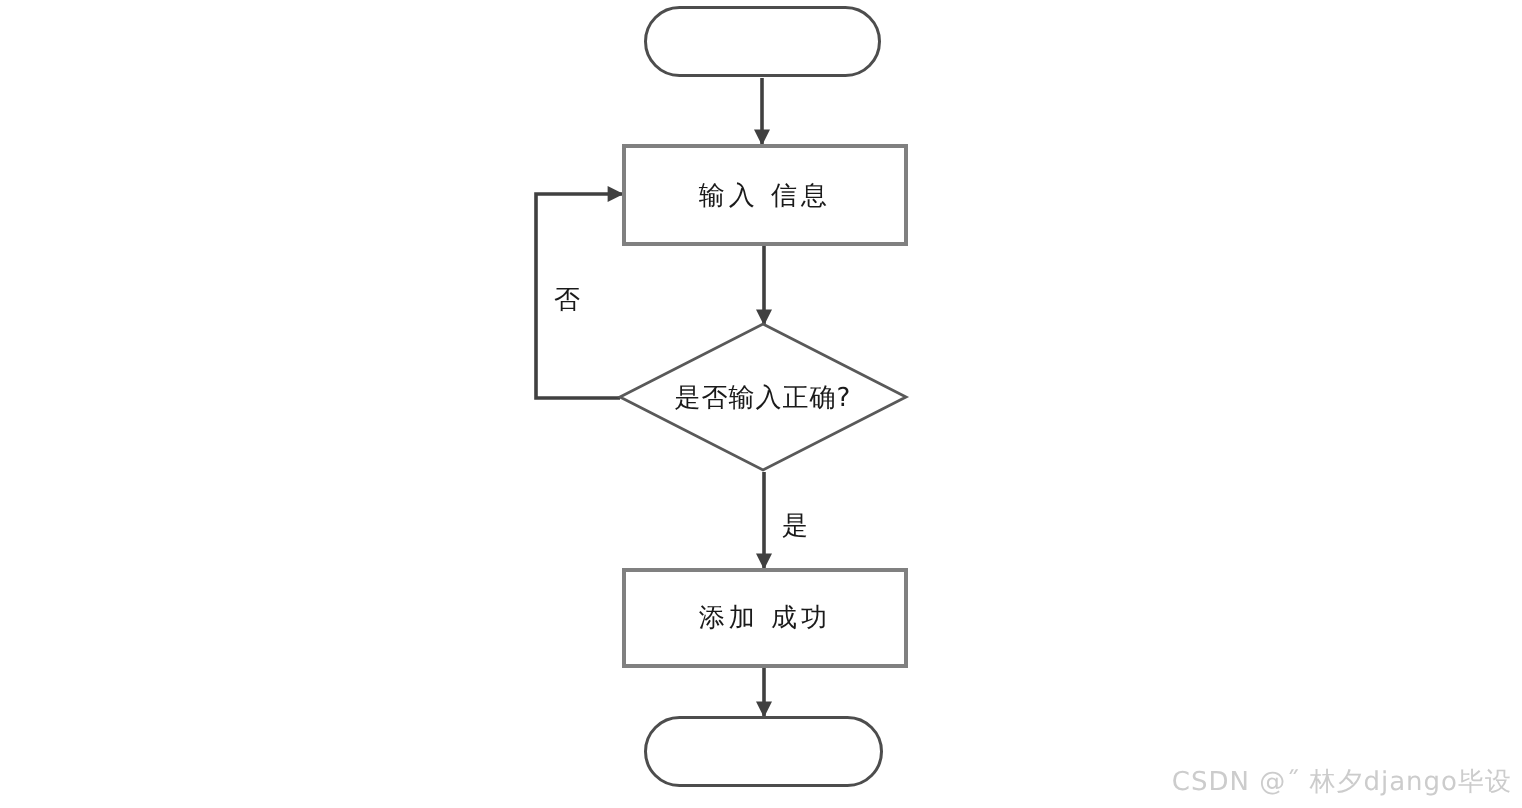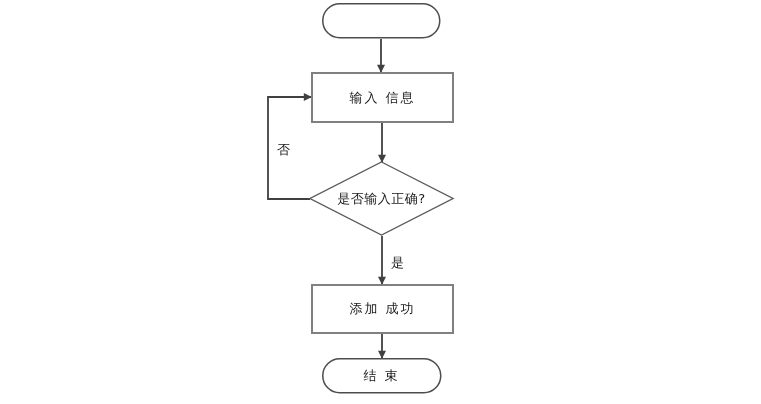--- a/index.html
+++ b/index.html
@@ -78,20 +78,20 @@
     <rect class="shape-terminator" x="322.75" y="358.75" width="118" height="34" rx="17" ry="17"></rect>
   </svg>
 
 
   <div class="node-label" style="left:312px; top:73px; width:141px; height:49px;border-radius:23px;">输入 信息</div>
 
   <div class="node-label decision-label" style="left:310px; top:162px; width:143px; height:73px;">是否输入正确?</div>
 
   <div class="node-label" style="left:312px; top:285px; width:141px; height:48px;">添加 成功</div>
 
-  <div class="node-label" style="left:322px; top:358px; width:119px; height:35px;">结 束</div>
 
   <div class="edge-label" style="left:277px; top:141px;">否</div>
 
   <div class="edge-label" style="left:391px; top:254px;">是</div>
 
+  <div class="watermark">CSDN @˝ 林夕django毕设</div>
 
 </div>
 
 </body></html>

